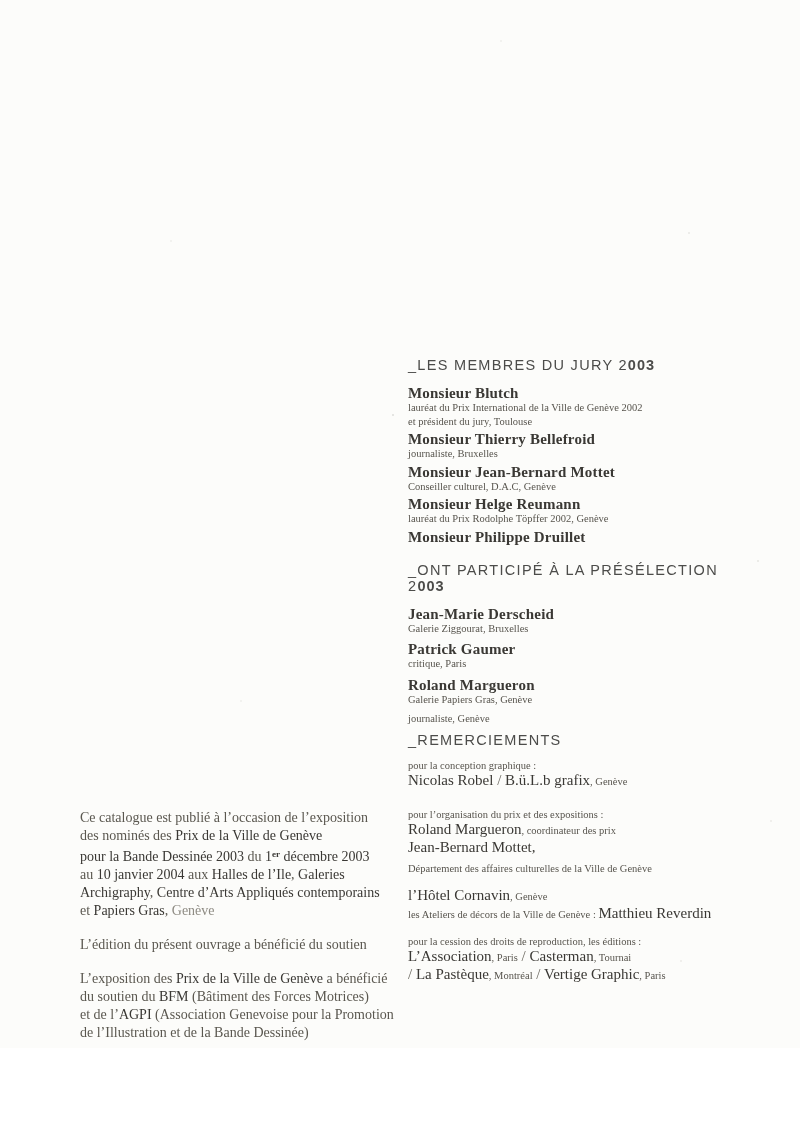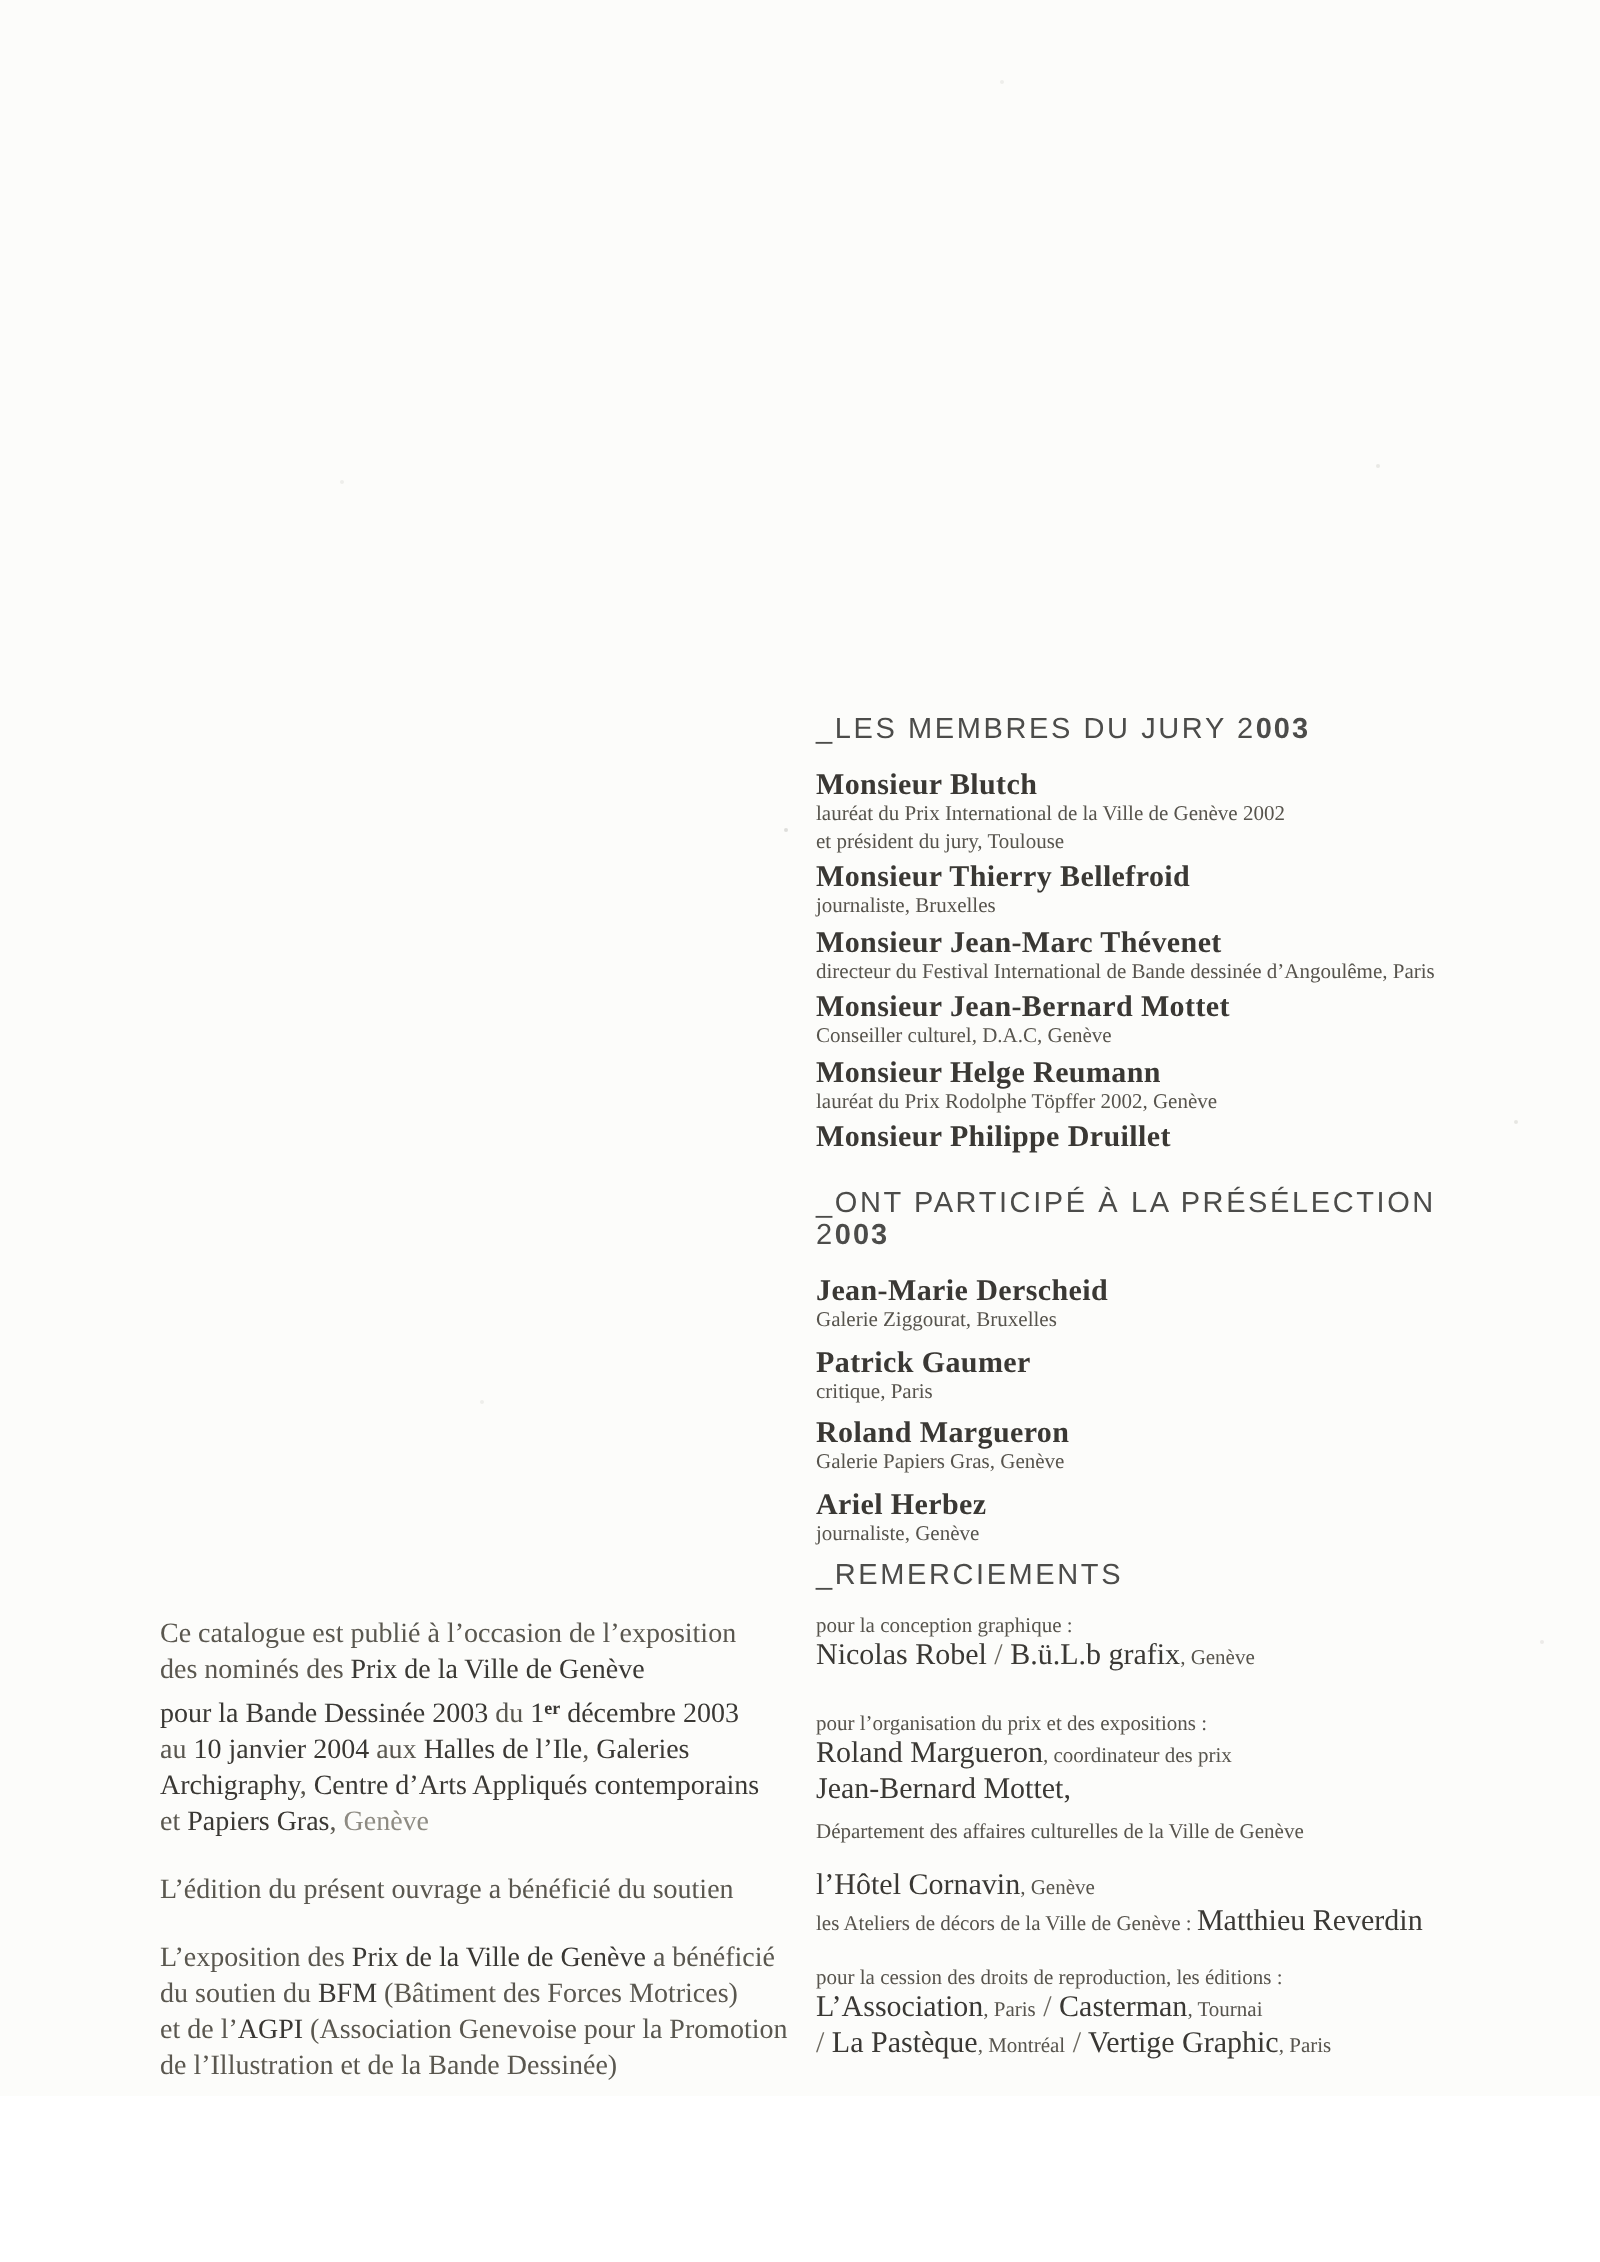--- a/index.html
+++ b/index.html
@@ -76,24 +76,20 @@
     <div class="member">
       <div class="mname">Monsieur Blutch</div>
       <div class="mdetail">lauréat du Prix International de la Ville de Genève 2002</div>
       <div class="mdetail">et président du jury, Toulouse</div>
     </div>
     <div class="member">
       <div class="mname">Monsieur Thierry Bellefroid</div>
       <div class="mdetail">journaliste, Bruxelles</div>
     </div>
     <div class="member">
-      <div class="mname">Monsieur Jean-Marc Thévenet</div>
-      <div class="mdetail">directeur du Festival International de Bande dessinée d’Angoulême, Paris</div>
-    </div>
-    <div class="member">
       <div class="mname">Monsieur Jean-Bernard Mottet</div>
       <div class="mdetail">Conseiller culturel, D.A.C, Genève</div>
     </div>
     <div class="member">
       <div class="mname">Monsieur Helge Reumann</div>
       <div class="mdetail">lauréat du Prix Rodolphe Töpffer 2002, Genève</div>
     </div>
     <div class="member">
       <div class="mname">Monsieur Philippe Druillet</div>
     </div>
@@ -106,21 +102,20 @@
     </div>
     <div class="member presel">
       <div class="mname">Patrick Gaumer</div>
       <div class="mdetail">critique, Paris</div>
     </div>
     <div class="member presel">
       <div class="mname">Roland Margueron</div>
       <div class="mdetail">Galerie Papiers Gras, Genève</div>
     </div>
     <div class="member presel">
-      <div class="mname">Ariel Herbez</div>
       <div class="mdetail">journaliste, Genève</div>
     </div>
 
     <h2 class="heading remer-h">_REMERCIEMENTS</h2>
 
     <div class="rblock gap18">
       <div class="rlabel">pour la conception graphique :</div>
       <div class="rline"><span class="seg-b">Nicolas Robel</span><span class="seg-r"> / </span><span class="seg-b">B.ü.L.b grafix</span><span class="seg-s">, Genève</span></div>
     </div>
 

